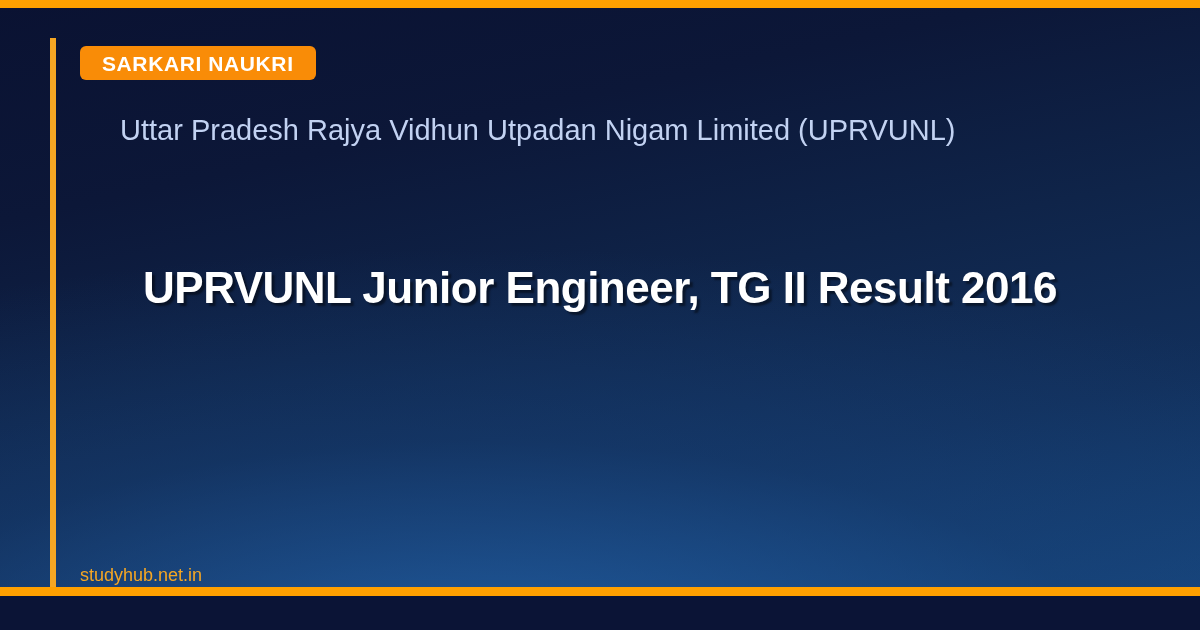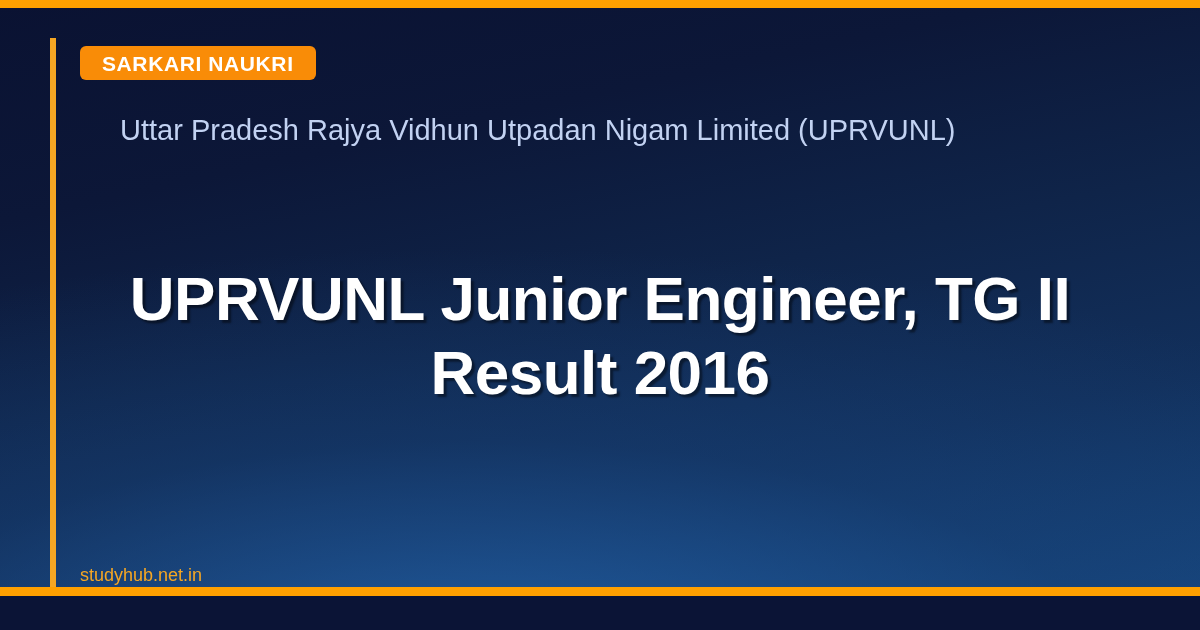--- a/index.html
+++ b/index.html
@@ -106,21 +106,21 @@
     top: 262px;
     width: 1200px;
     text-align: center;
   }
   #title {
     display: block;
     margin: 0;
     padding: 0 60px;
     box-sizing: border-box;
     color: #ffffff;
-    font-size: 62px;
+    font-size: 44px;
     font-weight: bold;
     line-height: 1.20;
     letter-spacing: -0.5px;
     text-shadow: 3px 3px 2px rgba(0,0,0,0.45);
   }
 
   #footer-url {
     position: absolute;
     left: 0;
     top: 566px;

